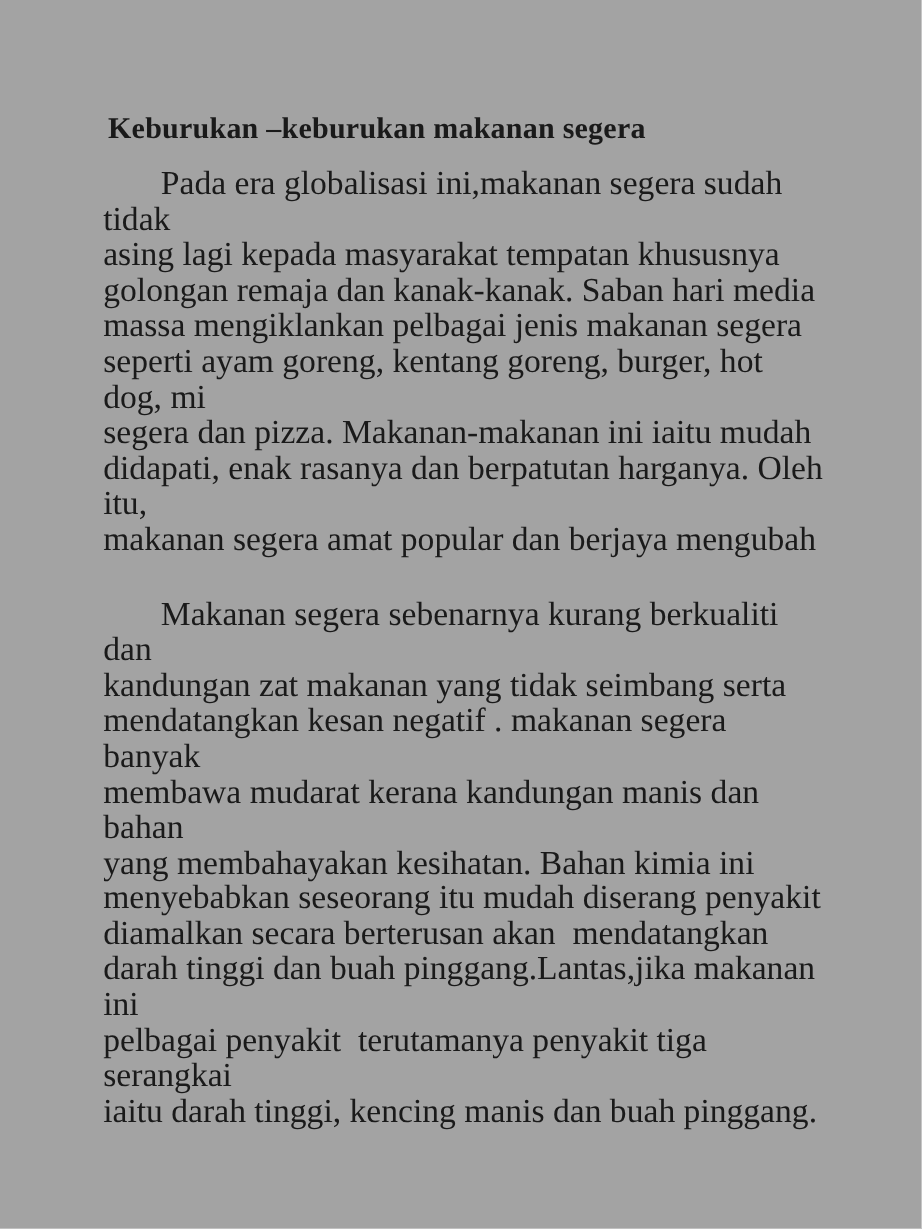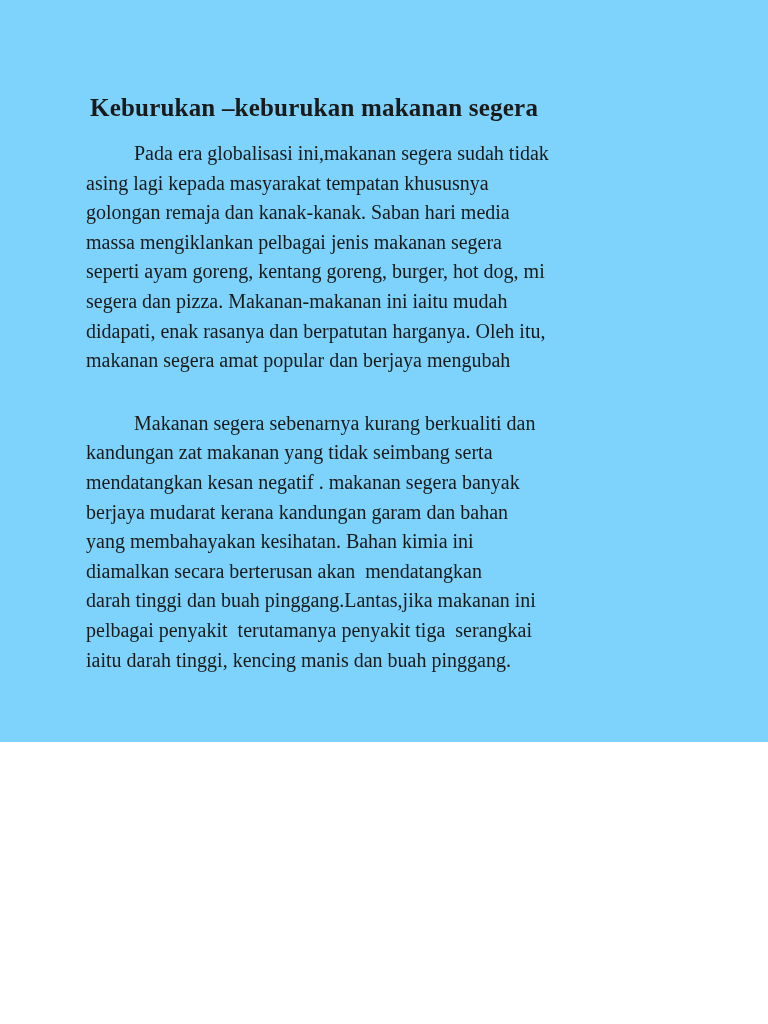--- a/index.html
+++ b/index.html
@@ -10,40 +10,40 @@
     width: 768px;
     height: 1024px;
     background: #ffffff;
     font-family: "Liberation Serif", "DejaVu Serif", serif;
     color: #1a1a1a;
     overflow: hidden;
   }
   .page {
     box-sizing: border-box;
     width: 768px;
-    height: 742px;
+    height: 1024px;
     padding: 93px 80px 0 86px;
-    background: #7dd3fc;
+    background: #a3a3a3;
   }
   .doc-title {
     font-size: 25px;
     font-weight: bold;
     line-height: 29px;
     margin: 0 0 17px 4px;
     letter-spacing: 0.2px;
     white-space: pre-wrap;
   }
   .paragraph {
     margin: 0;
   }
   .paragraph.second {
     margin-top: 33px;
   }
   .line {
-    font-size: 20px;
+    font-size: 28px;
     line-height: 29.6px;
     white-space: pre-wrap;
   }
   .line.first {
     text-indent: 48px;
   }
 </style>
 </head>
 <body>
 
@@ -59,21 +59,22 @@
     <div class="line">seperti ayam goreng, kentang goreng, burger, hot dog, mi</div>
     <div class="line">segera dan pizza. Makanan-makanan ini iaitu mudah</div>
     <div class="line">didapati, enak rasanya dan berpatutan harganya. Oleh itu,</div>
     <div class="line">makanan segera amat popular dan berjaya mengubah</div>
   </div>
 
   <div class="paragraph second">
     <div class="line first">Makanan segera sebenarnya kurang berkualiti dan</div>
     <div class="line">kandungan zat makanan yang tidak seimbang serta</div>
     <div class="line">mendatangkan kesan negatif . makanan segera banyak</div>
-    <div class="line">berjaya mudarat kerana kandungan garam dan bahan</div>
+    <div class="line">membawa mudarat kerana kandungan manis dan bahan</div>
     <div class="line">yang membahayakan kesihatan. Bahan kimia ini</div>
+    <div class="line">menyebabkan seseorang itu mudah diserang penyakit</div>
     <div class="line">diamalkan secara berterusan akan  mendatangkan</div>
     <div class="line">darah tinggi dan buah pinggang.Lantas,jika makanan ini</div>
     <div class="line">pelbagai penyakit  terutamanya penyakit tiga  serangkai</div>
     <div class="line">iaitu darah tinggi, kencing manis dan buah pinggang.</div>
   </div>
 
 </div>
 
 </body></html>

